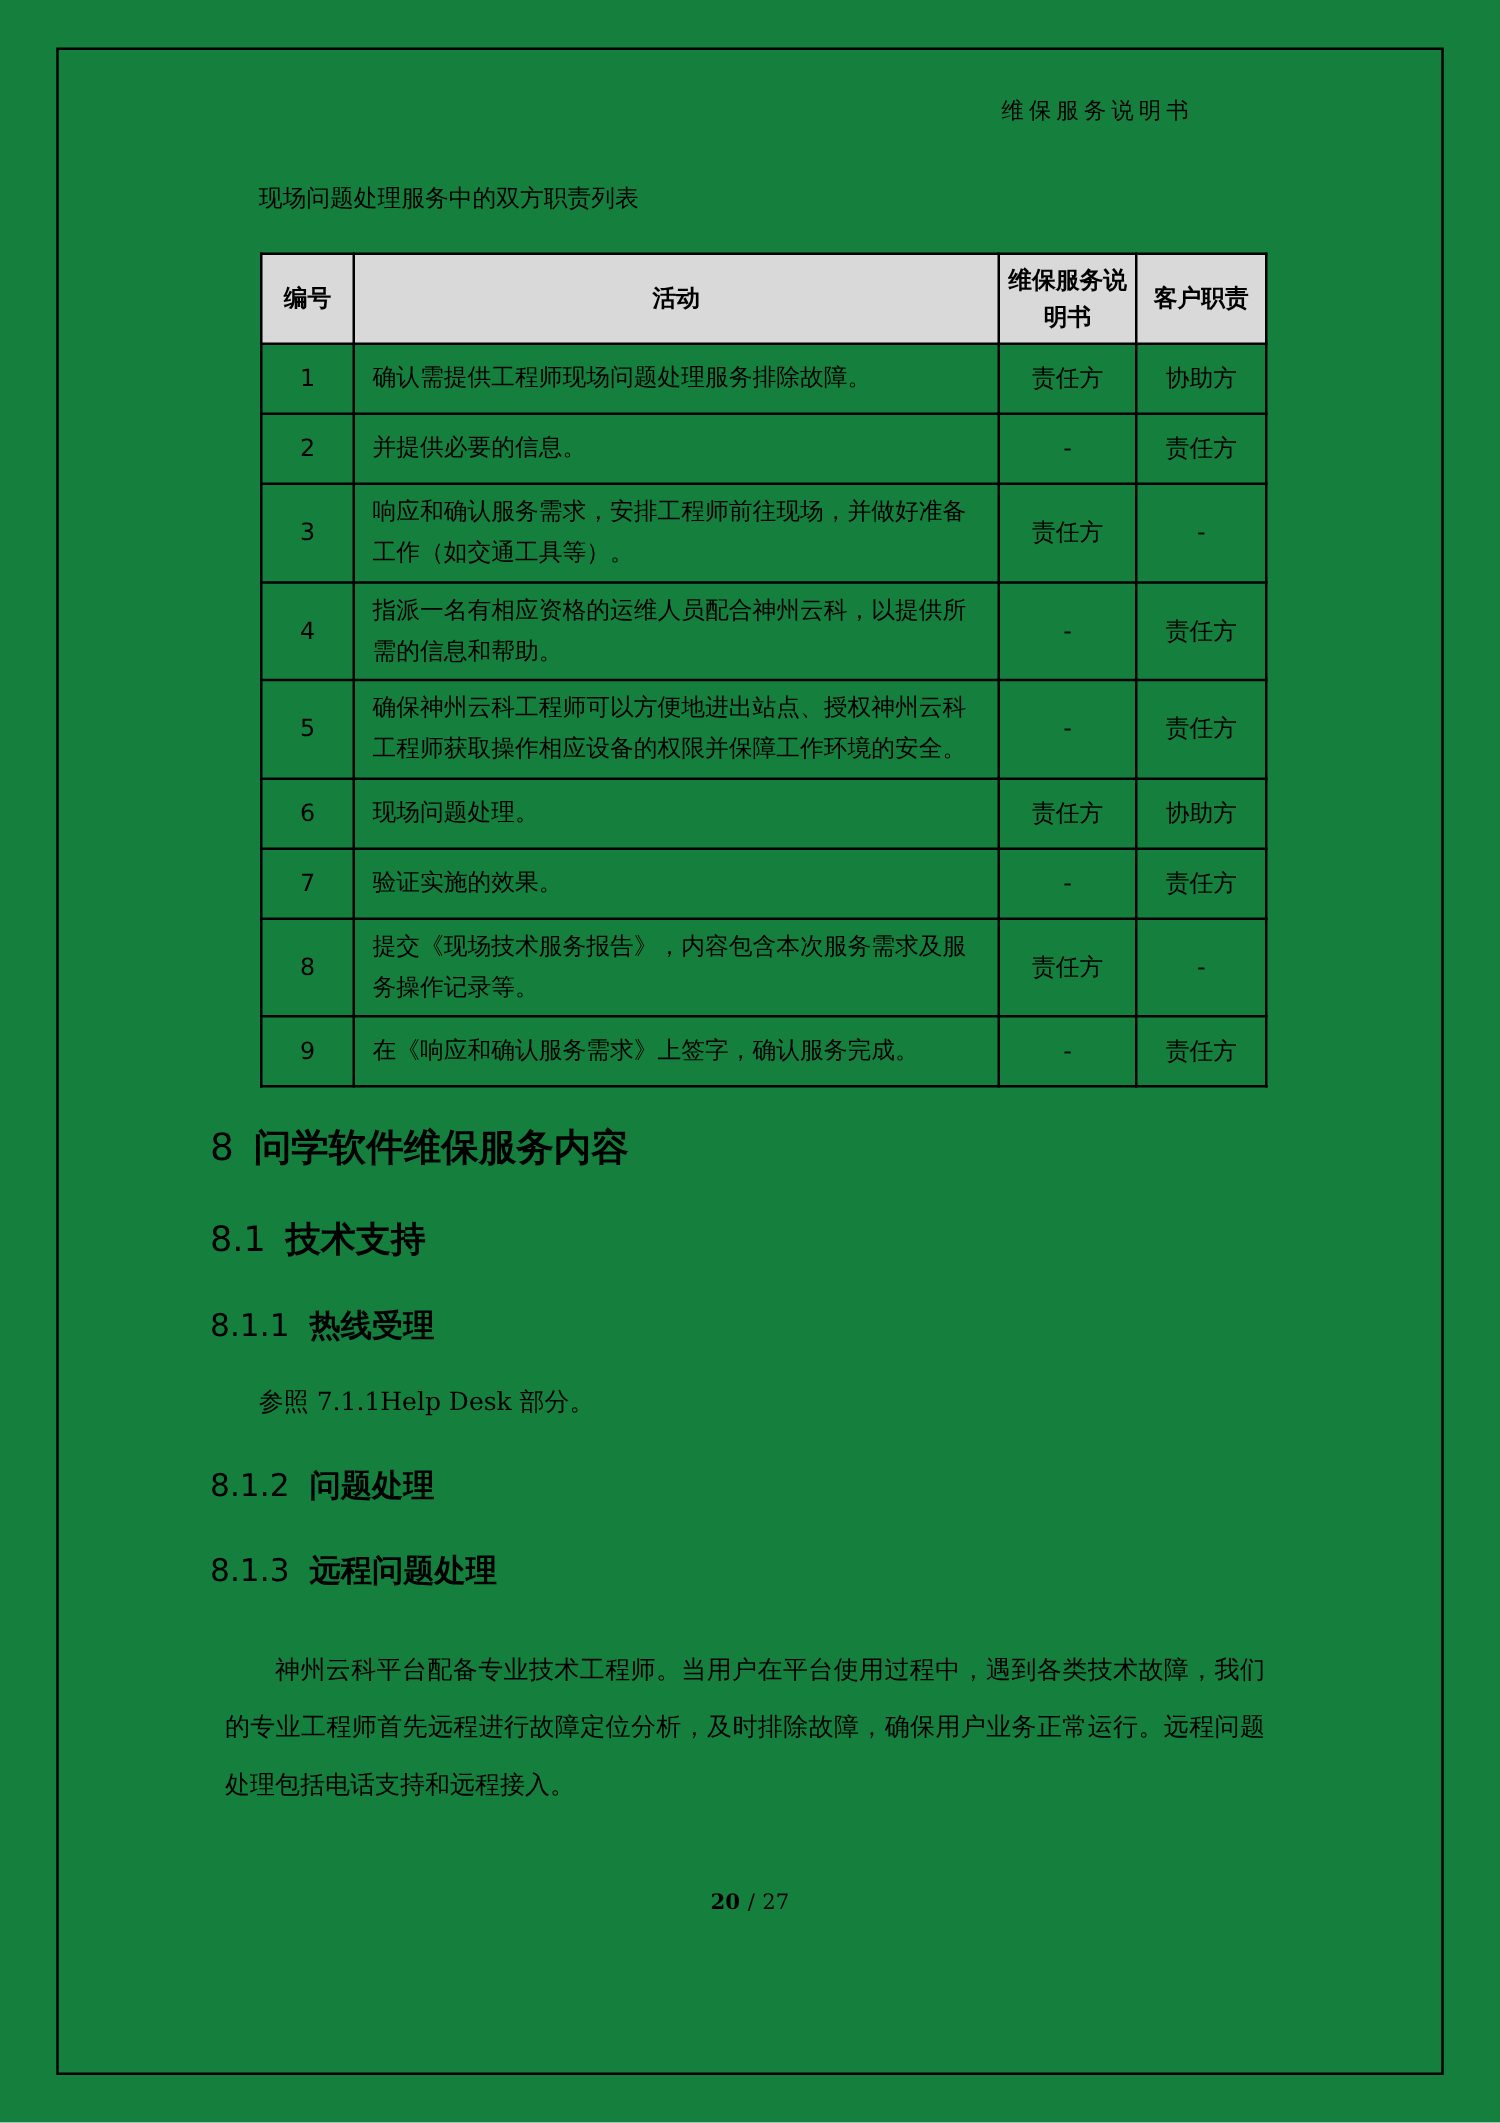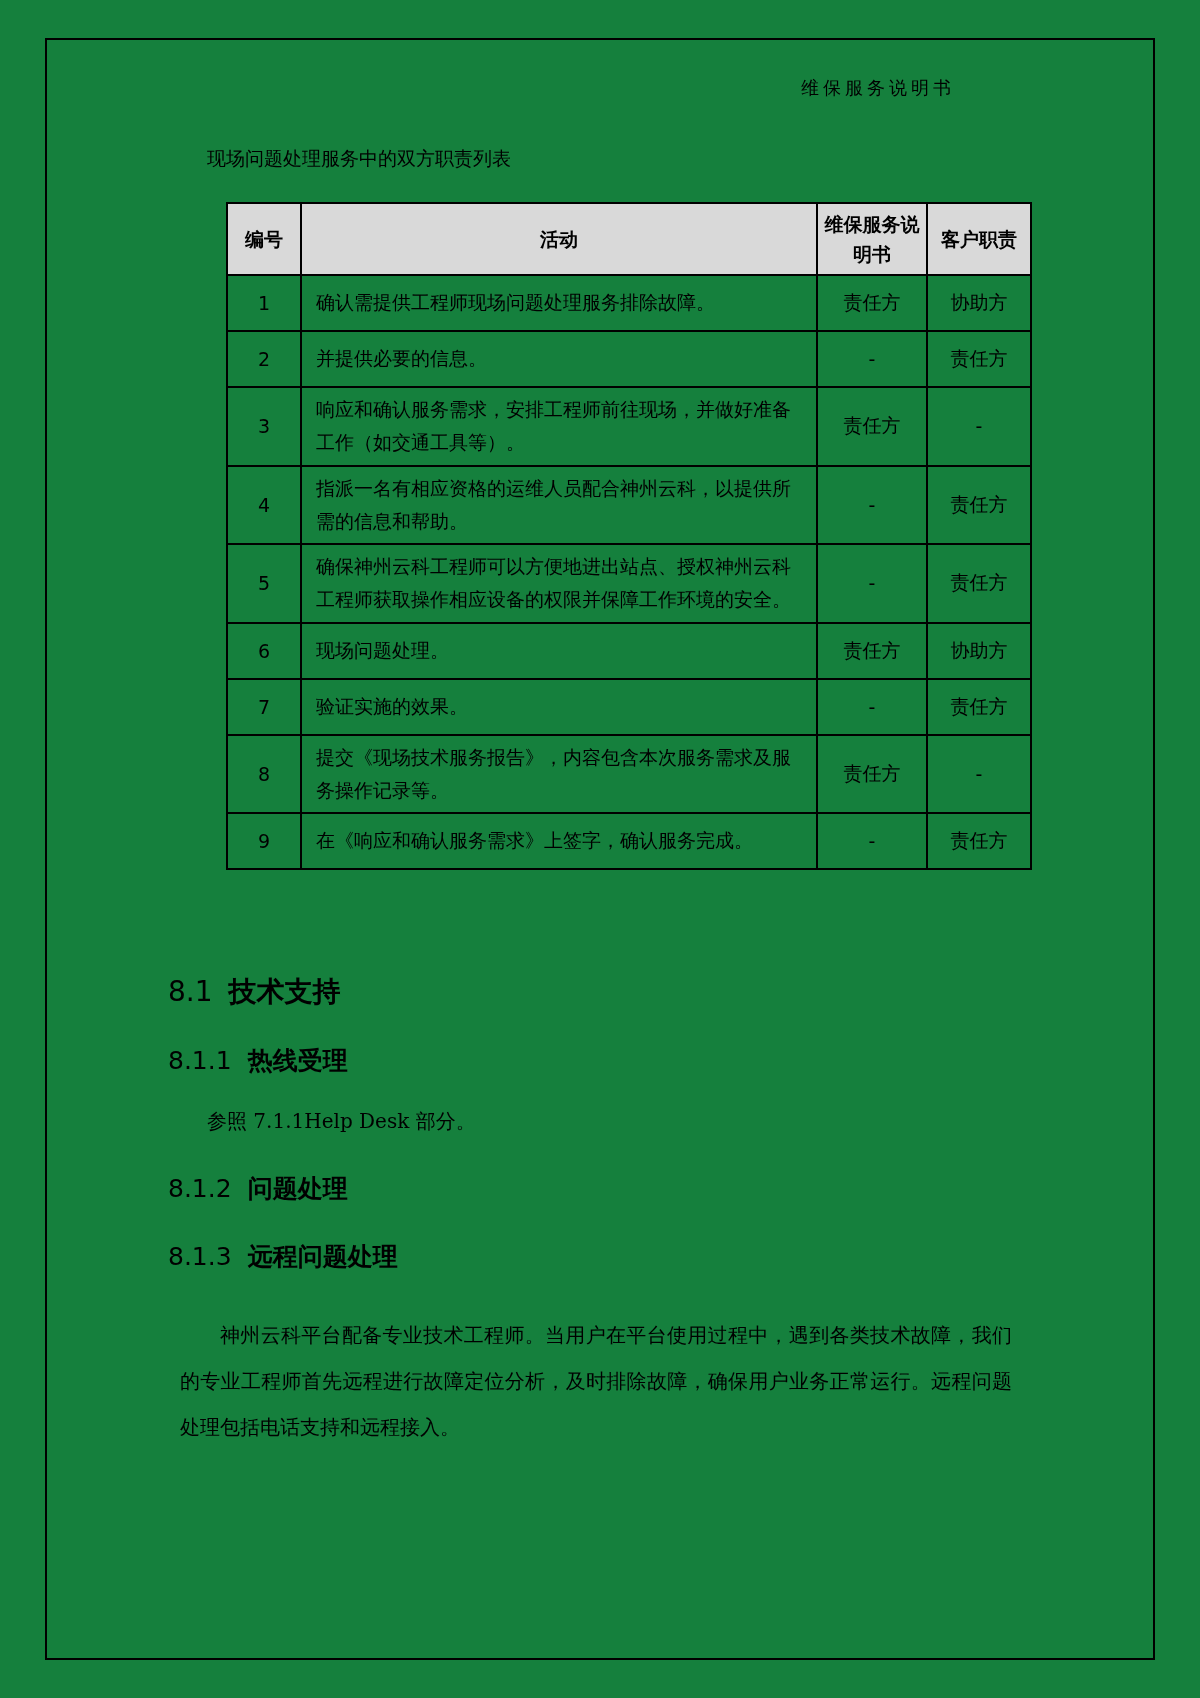--- a/index.html
+++ b/index.html
@@ -28,21 +28,21 @@
     white-space: nowrap;
   }
   .table-caption {
     position: absolute;
     left: 207px; top: 146px;
     font-size: 19px;
     white-space: nowrap;
   }
   table.duty-table {
     position: absolute;
-    left: 226px; top: 202px;
+    left: 208px; top: 202px;
     width: 804px;
     border-collapse: collapse;
     table-layout: fixed;
     padding-left: 48px;
   }
   .duty-table th, .duty-table td {
     border: 2px solid #000000;
     font-size: 19px;
     vertical-align: middle;
     word-break: break-all;
@@ -179,20 +179,23 @@
       </tr>
       <tr>
         <td class="cell-num">9</td>
         <td class="cell-activity">在《响应和确认服务需求》上签字，确认服务完成。</td>
         <td class="cell-vendor">-</td>
         <td class="cell-customer">责任方</td>
       </tr>
     </tbody>
   </table>
 
+  <div class="heading h-level1">
+    <span class="h-num">8</span><span class="h-title">问学软件维保服务内容</span>
+  </div>
 
   <div class="heading h-level2">
     <span class="h-num">8.1</span><span class="h-title">技术支持</span>
   </div>
 
   <div class="heading h-level3 h-811">
     <span class="h-num">8.1.1</span><span class="h-title">热线受理</span>
   </div>
 
   <div class="ref-paragraph">参照 7.1.1Help Desk 部分。</div>
@@ -200,14 +203,17 @@
   <div class="heading h-level3 h-812">
     <span class="h-num">8.1.2</span><span class="h-title">问题处理</span>
   </div>
 
   <div class="heading h-level3 h-813">
     <span class="h-num">8.1.3</span><span class="h-title">远程问题处理</span>
   </div>
 
   <div class="body-paragraph">神州云科平台配备专业技术工程师。当用户在平台使用过程中，遇到各类技术故障，我们的专业工程师首先远程进行故障定位分析，及时排除故障，确保用户业务正常运行。远程问题处理包括电话支持和远程接入。</div>
 
+  <div class="page-footer">
+    <span class="pf-current">20</span><span class="pf-sep">/</span><span class="pf-total">27</span>
+  </div>
 
 </div>
 
 </body></html>

